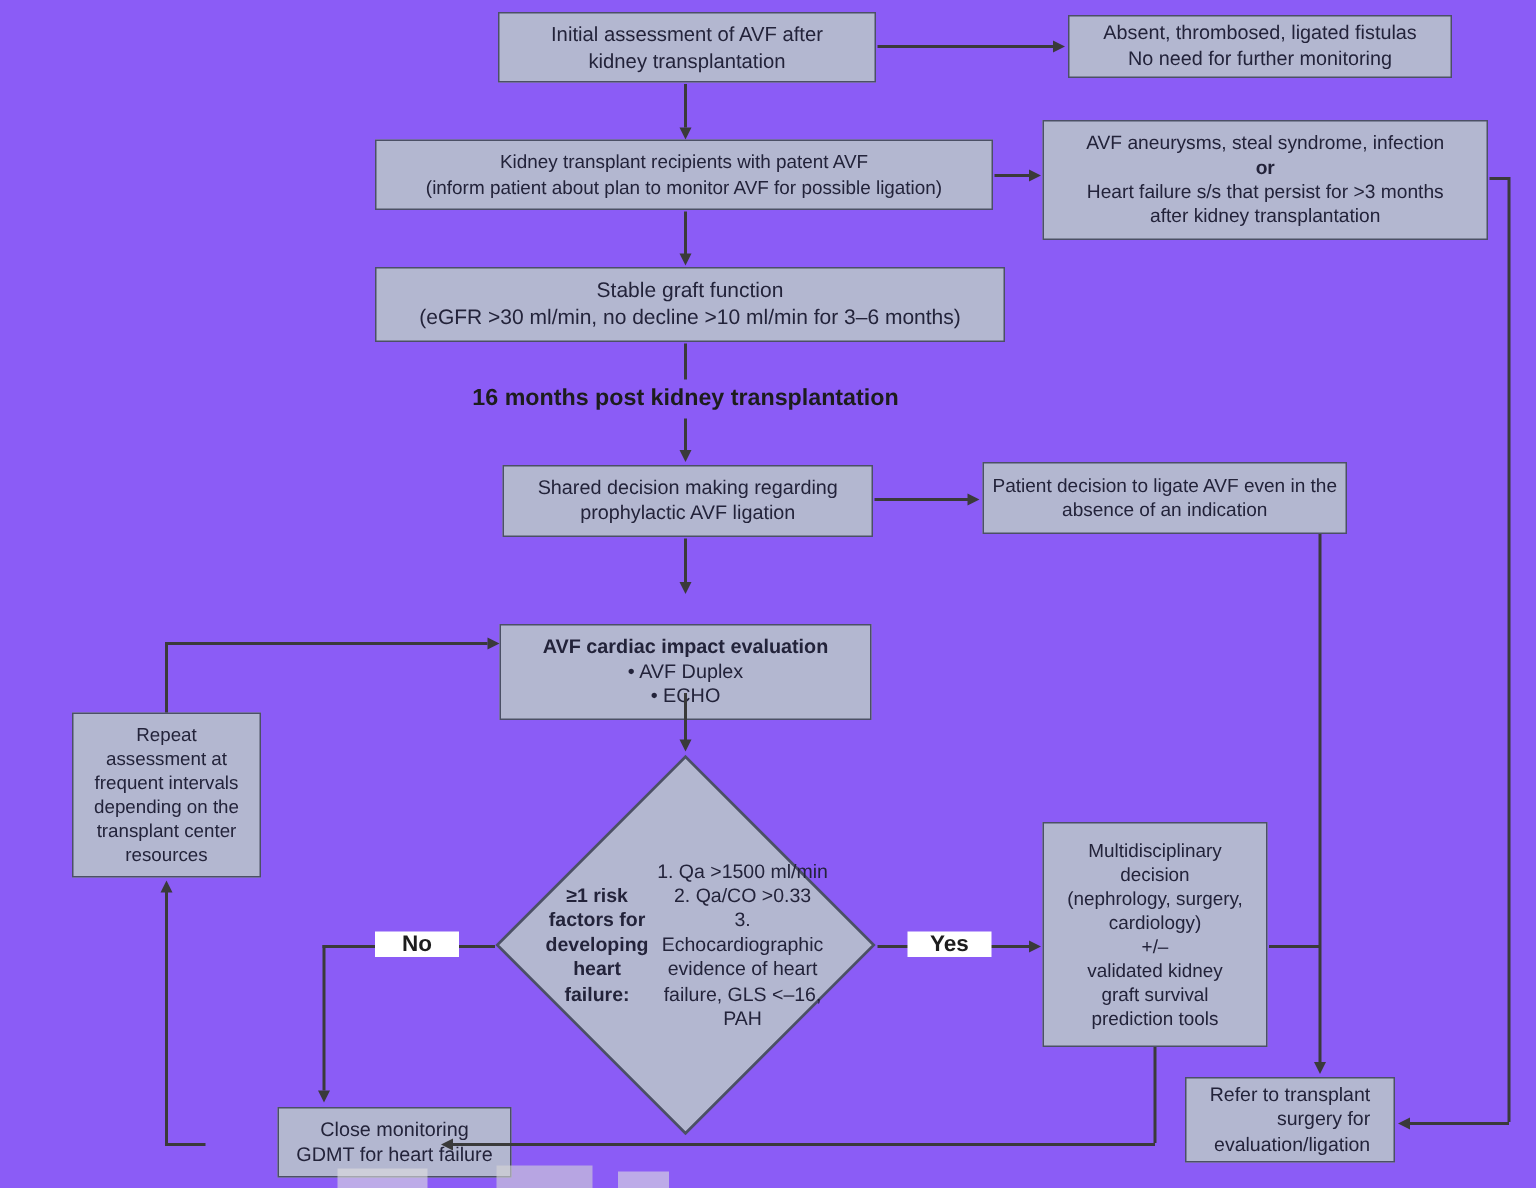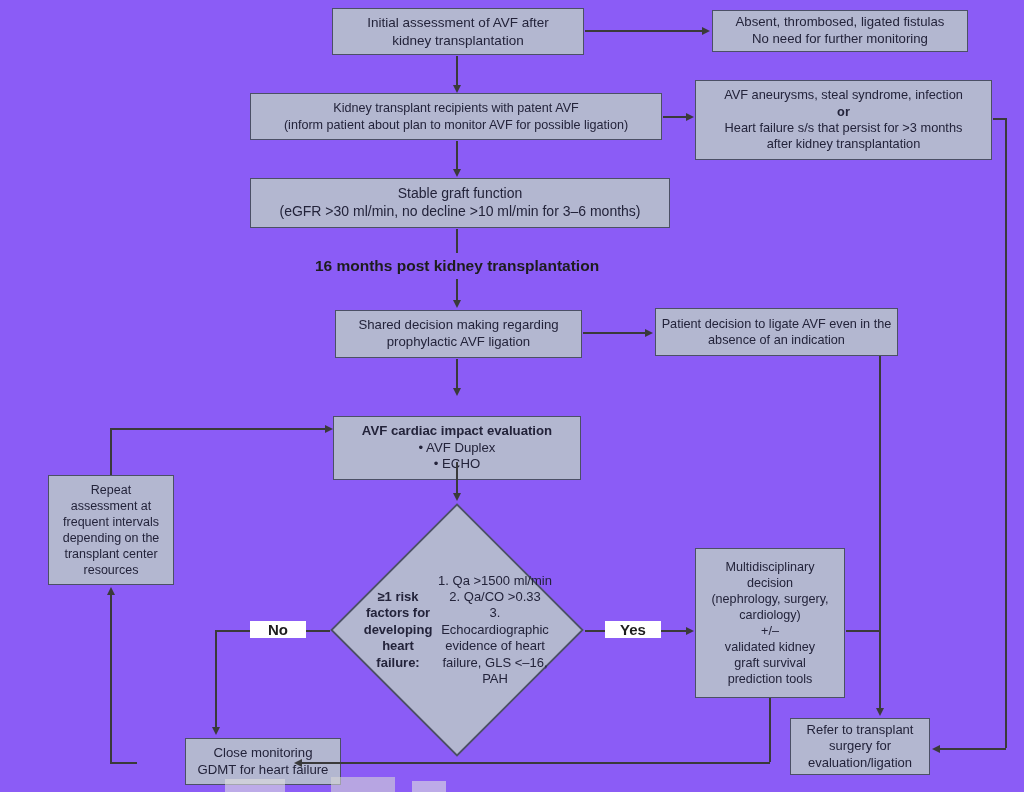--- a/index.html
+++ b/index.html
@@ -109,21 +109,21 @@
 (nephrology, surgery,
 cardiology)
 +/–
 validated kidney
 graft survival
 prediction tools</div>
 
   <div class="node" style="left:137px;top:738px;width:156px;height:47px;font-size:13.2px;margin-left:48px;">Close monitoring
 GDMT for heart failure</div>
 
-  <div class="node" style="left:790px;top:718px;width:140px;height:57px;font-size:13px;">Refer to transplant
+  <div class="node" style="left:790px;top:718px;width:140px;height:57px;font-size:13px;text-align:right;">Refer to transplant
 surgery for
 evaluation/ligation</div>
 
   <div class="ln" style="left:456px;top:56px;width:1.6px;height:29px;"></div>
   <div class="ah down" style="left:452.5px;top:85px;"></div>
 
   <div class="ln" style="left:585px;top:30px;width:117px;height:1.6px;"></div>
   <div class="ah right" style="left:702px;top:26.5px;"></div>
 
   <div class="ln" style="left:663px;top:116px;width:24px;height:1.6px;"></div>

